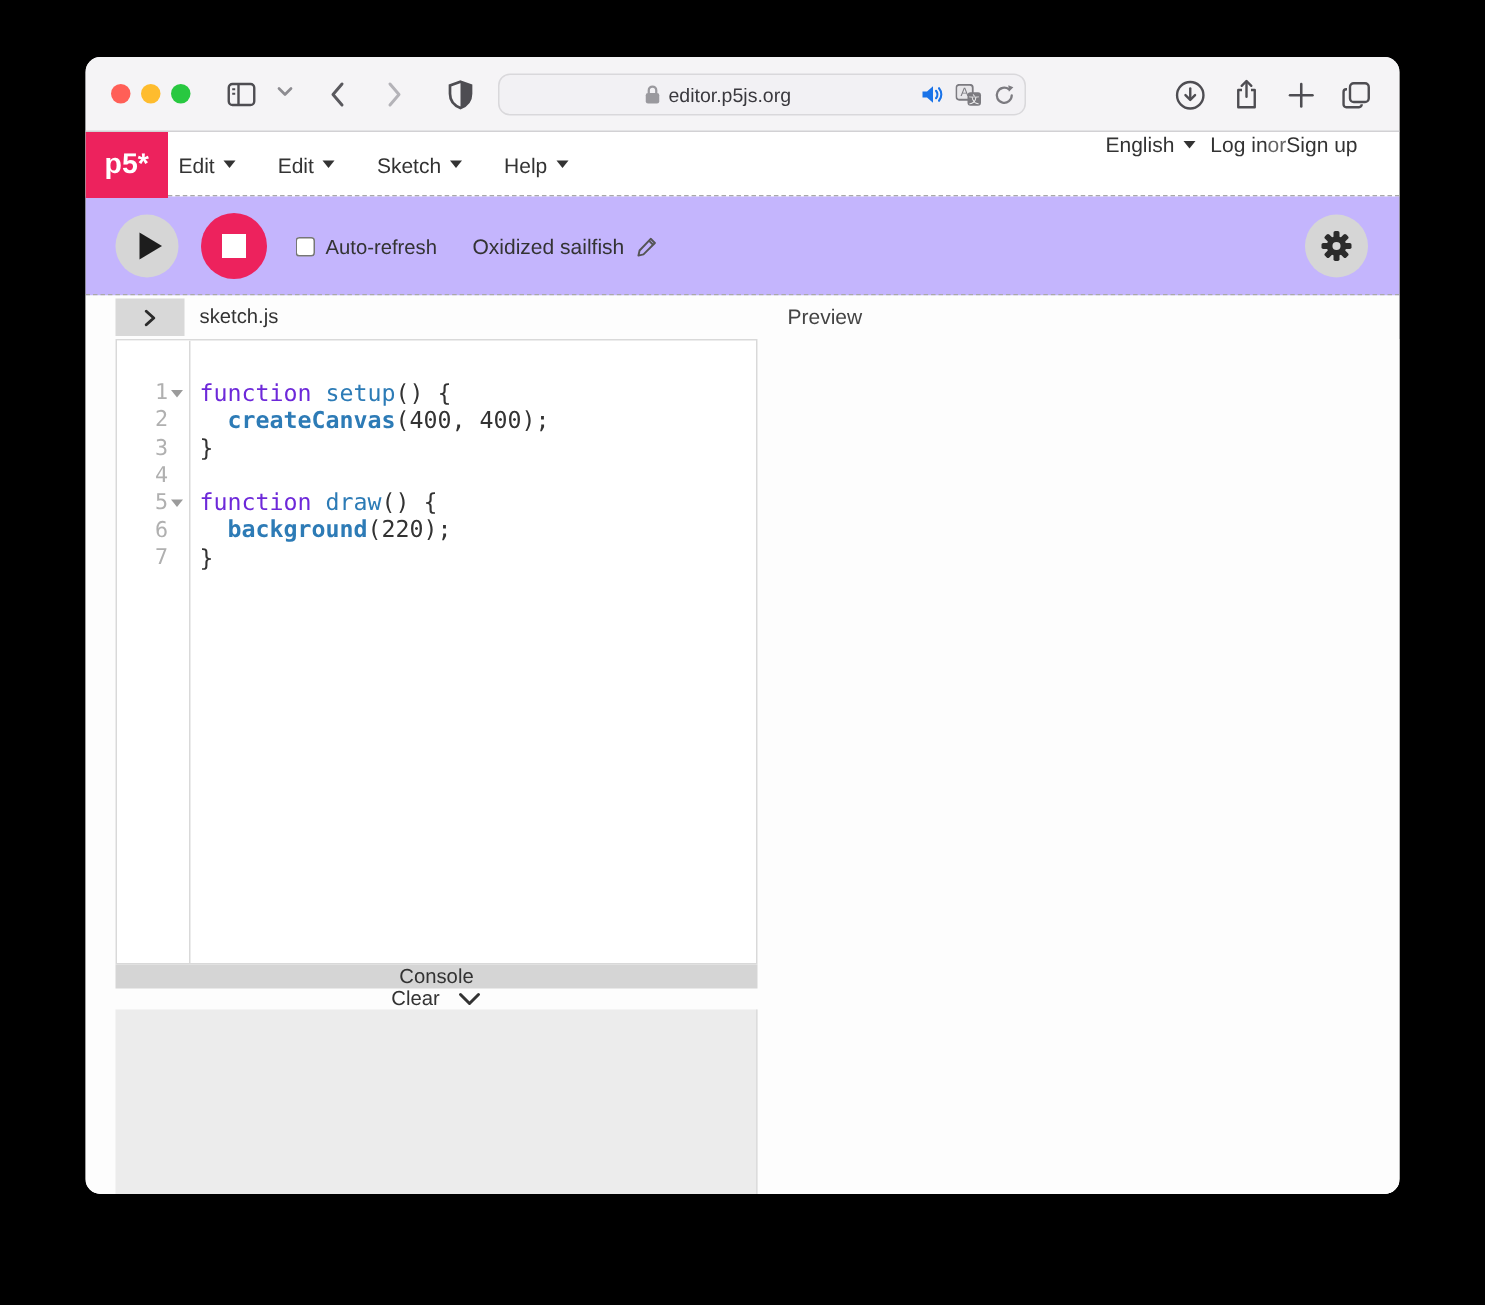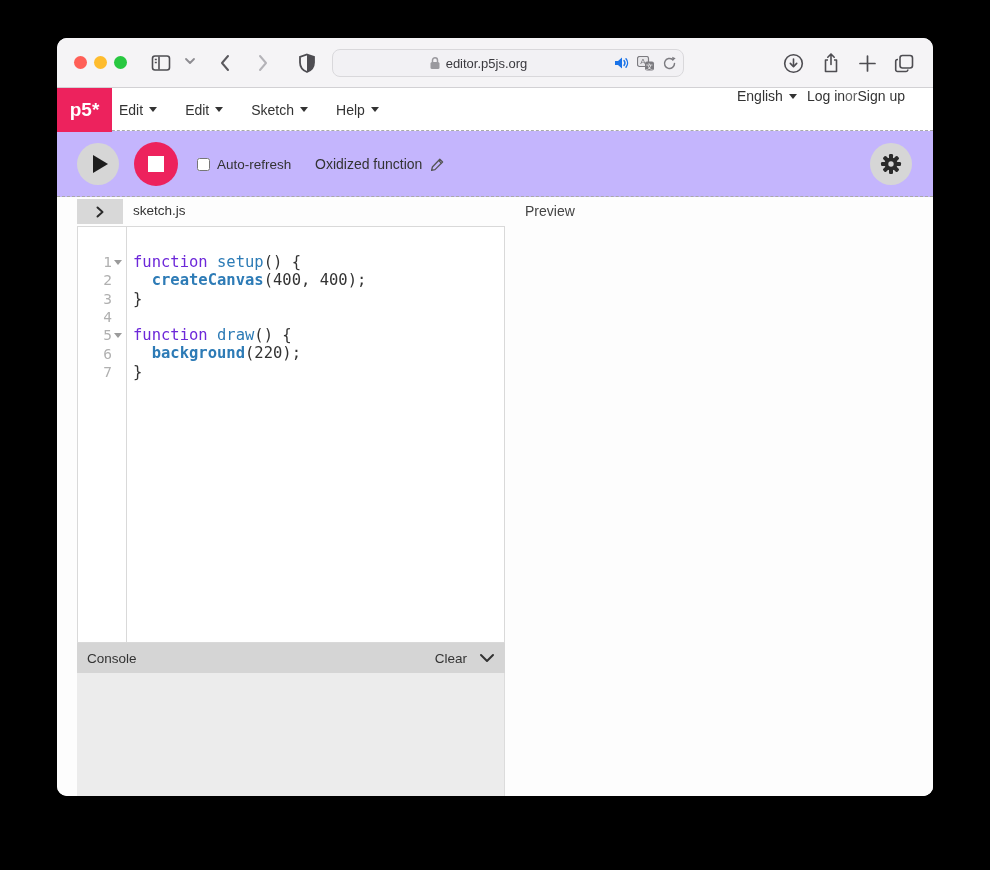--- a/index.html
+++ b/index.html
@@ -67,22 +67,22 @@
               border-top:5px solid #9b9b9b; }
   .code { flex:1; padding:26px 0 0 6px; }
   .code-line { height:18.3px; font-family:"DejaVu Sans Mono", monospace; font-size:15.5px;
                white-space:pre; color:#333; line-height:18.3px; }
   .tok-kw { color:#6d28d9; }
   .tok-fn { color:#2c7bb6; }
   .tok-p5 { color:#2d7bb6; font-weight:bold; }
   .tok-pl { color:#333; }
 
   .console-wrap { position:absolute; left:20px; top:446px; width:428px; bottom:0; }
-  .console-header { height:30px; background:#d5d5d5; display:flex; align-items:center;
-                    justify-content:space-between; padding:0 10px; }
+  .console-header { height:16px; background:#d5d5d5; display:flex; align-items:center;
+                    justify-content:space-between; padding:0 10px;flex-direction:column; }
   .console-title { font-size:13.5px; color:#333; }
   .console-right { display:flex; align-items:center; gap:12px; }
   .console-clear { font-size:13.5px; color:#333; cursor:pointer; }
   .console-body { position:absolute; top:30px; left:0; right:0; bottom:0; background:#ececec;
                   border-right:1px solid #dcdcdc; }
 
   svg { display:block; }
 </style>
 </head>
 <body>
@@ -225,21 +225,21 @@
       <div class="play-tri"></div>
     </div>
     <div class="btn-circle stop-btn">
       <div class="stop-sq"></div>
     </div>
     <div class="auto-wrap">
       <input type="checkbox" style="">
       <span class="auto-label">Auto-refresh</span>
     </div>
     <div class="title-wrap">
-      <span class="sketch-title">Oxidized function</span>
+      <span class="sketch-title">Oxidized sailfish</span>
       <span>
         <svg width="15" height="15" viewBox="0 0 15 15">
             <path d="M9.8 2.2 L12.6 5 L5 12.6 L1.6 13.4 L2.4 10 Z" fill="none" stroke="#555" stroke-width="1.3" stroke-linejoin="round"></path>
             <line x1="8.6" y1="3.4" x2="11.4" y2="6.2" stroke="#555" stroke-width="1.3"></line>
           </svg>
       </span>
     </div>
     <div class="btn-circle gear-btn">
       <span>
         <svg width="22" height="22" viewBox="-11 -11 22 22">

